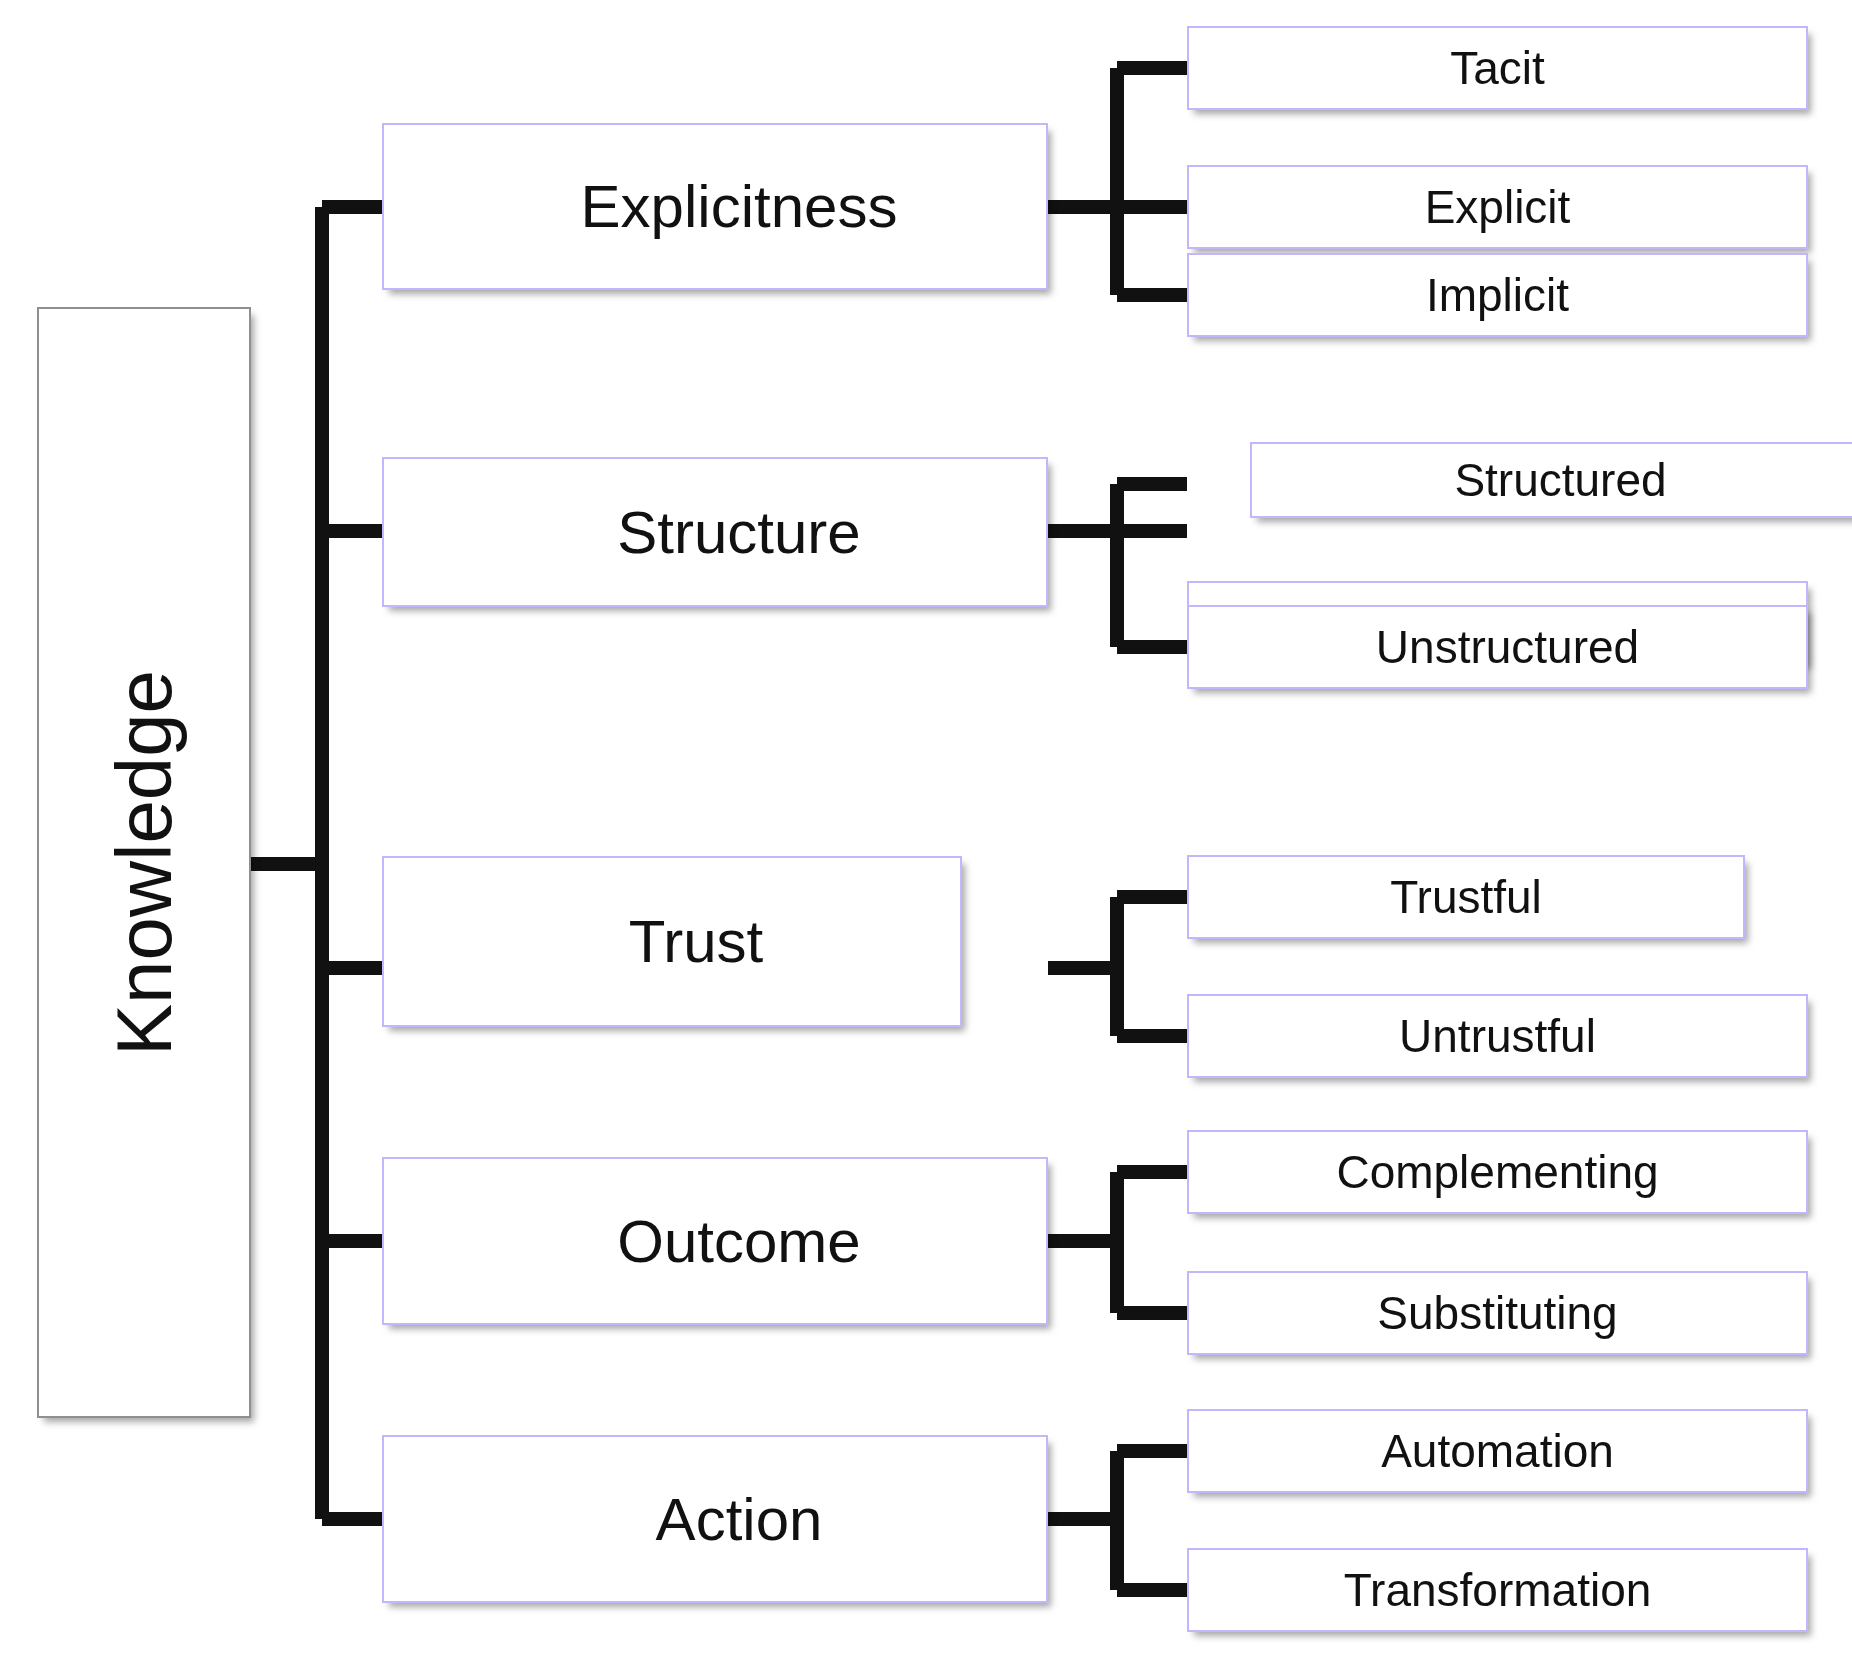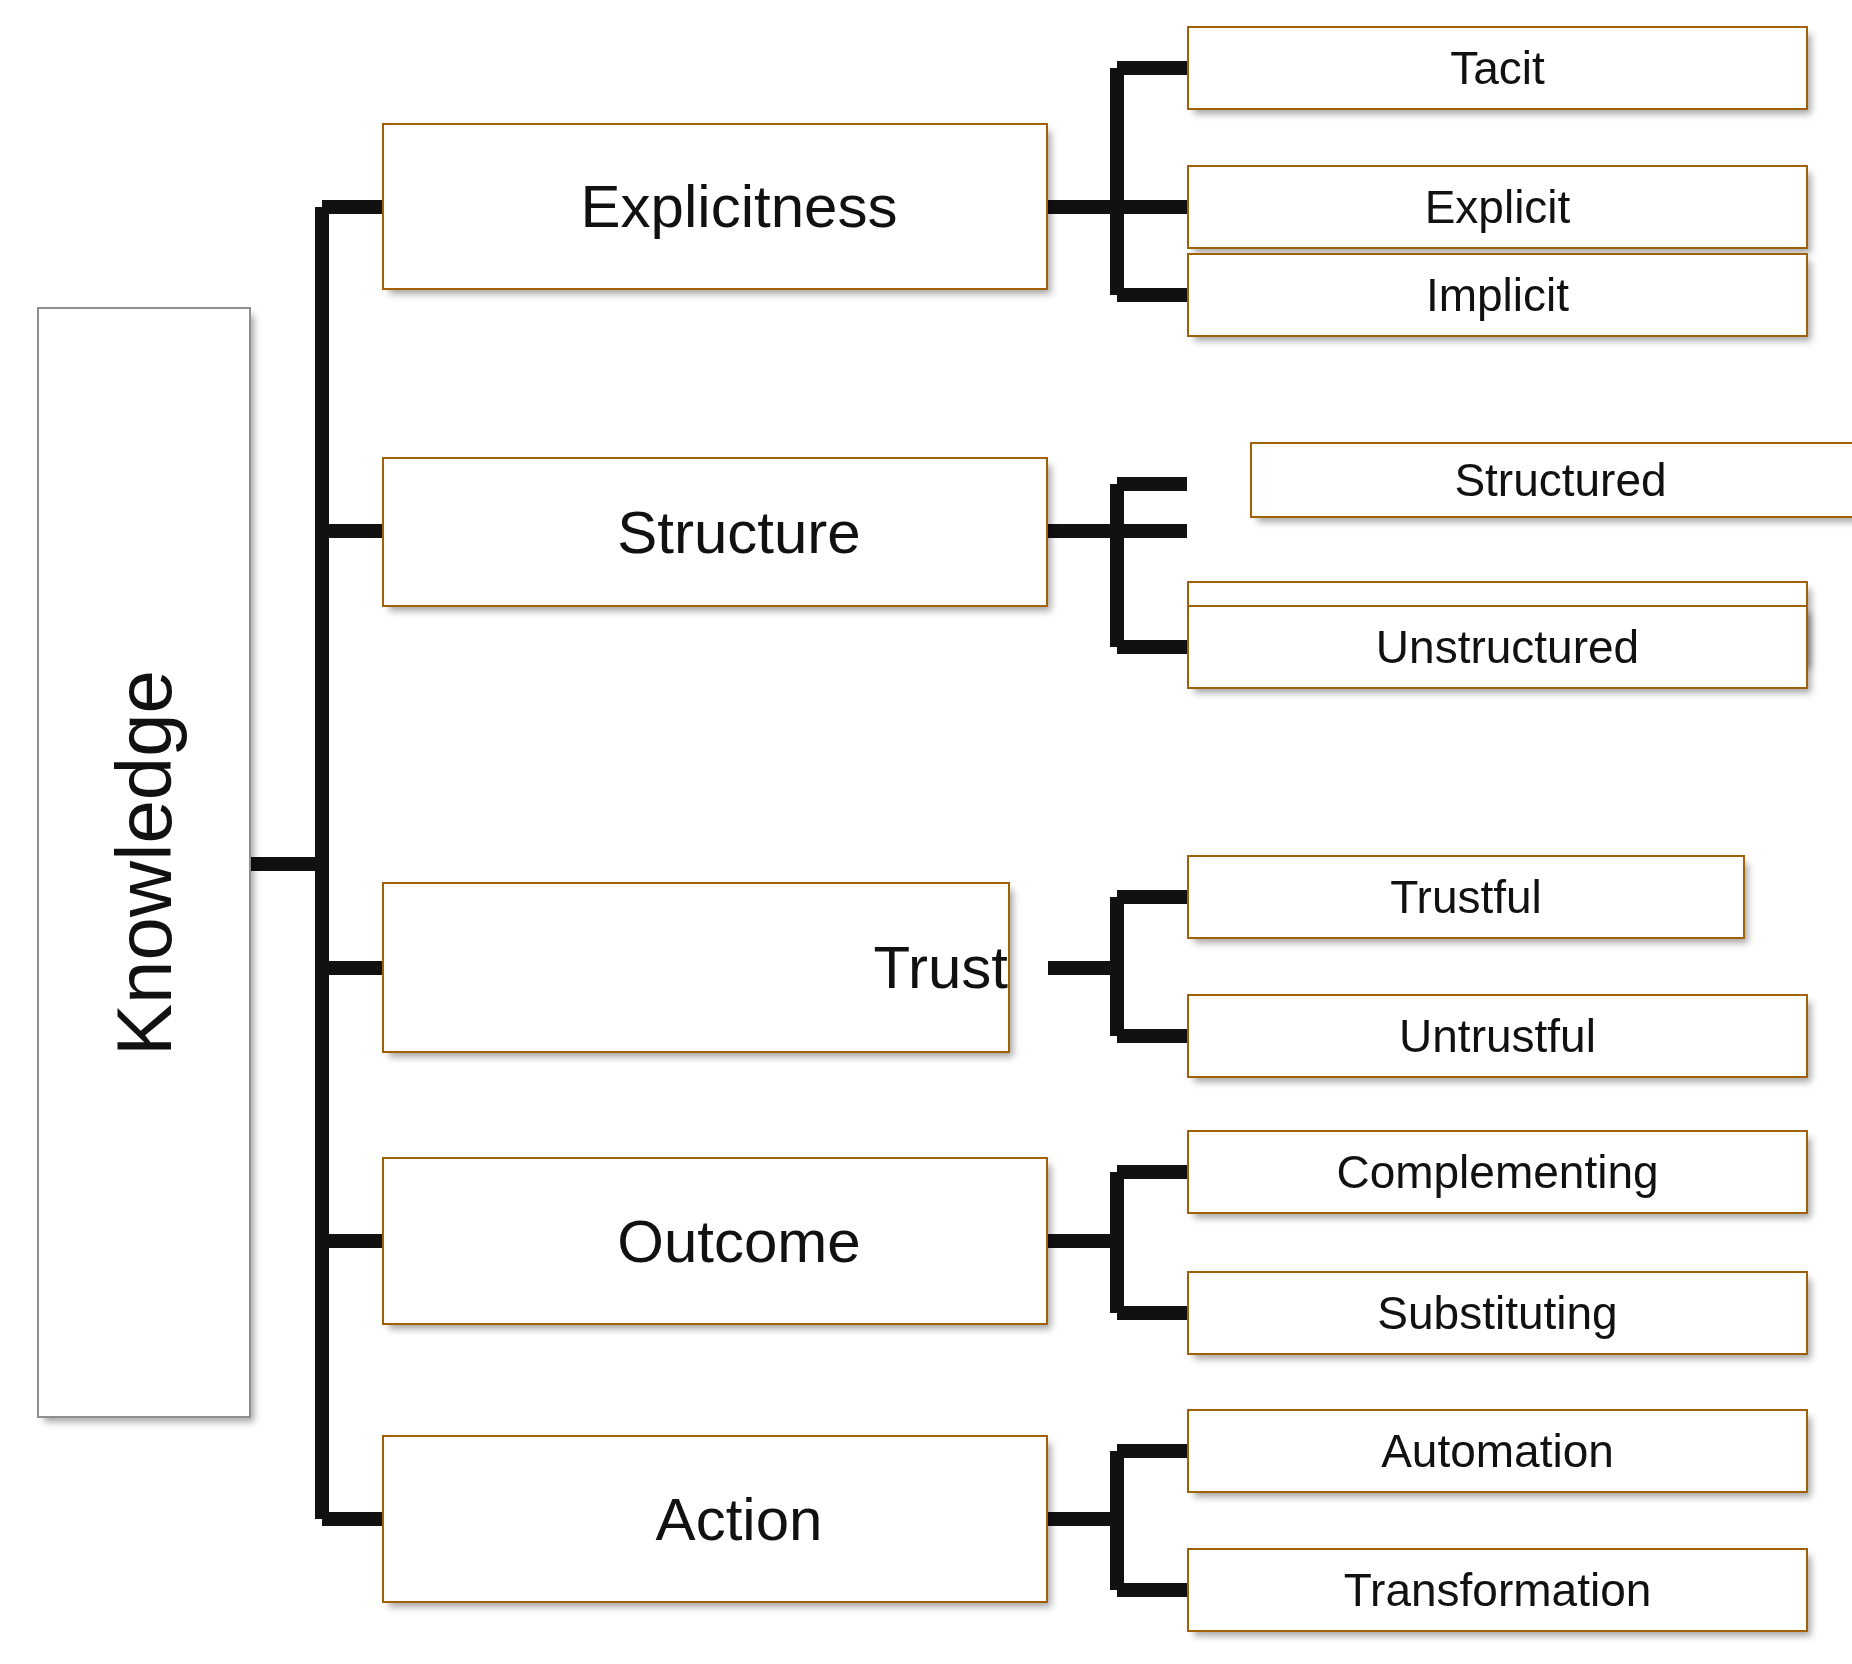--- a/index.html
+++ b/index.html
@@ -26,21 +26,21 @@
     width: 1852px;
     height: 1664px;
     z-index: 1;
   }
 
   
   .node {
     position: absolute;
     box-sizing: border-box;
     background: #ffffff;
-    border: 2px solid #a16207;
+    border: 2px solid #c4b5fd;
     z-index: 2;
     display: flex;
     align-items: center;
     justify-content: center;
     color: #111111;
   }
   .node.shadowed {
     box-shadow: 5px 6px 7px -2px rgba(0,0,0,0.35);
   }
 
@@ -148,21 +148,21 @@
   </div>
 
   <div class="node level2 shadowed" style="left:1187px; top:581px; width:621px; height:84px;">
     <span class="txt">Semi-Structured</span>
   </div>
 
   <div class="node level2 shadowed" style="left:1187px; top:605px; width:621px; height:84px; top:605px;padding-left:20px;">
     <span class="txt">Unstructured</span>
   </div>
 
-  <div class="node level1 shadowed" style="left:382px; top:882px; width:628px; height:171px;justify-content:flex-end;">
+  <div class="node level1 shadowed" style="left:382px; top:856px; width:580px; height:171px;">
     <span class="txt">Trust</span>
   </div>
 
   <div class="node level2 shadowed" style="left:1187px; top:855px; width:558px; height:84px;">
     <span class="txt">Trustful</span>
   </div>
 
   <div class="node level2 shadowed" style="left:1187px; top:994px; width:621px; height:84px;">
     <span class="txt">Untrustful</span>
   </div>

